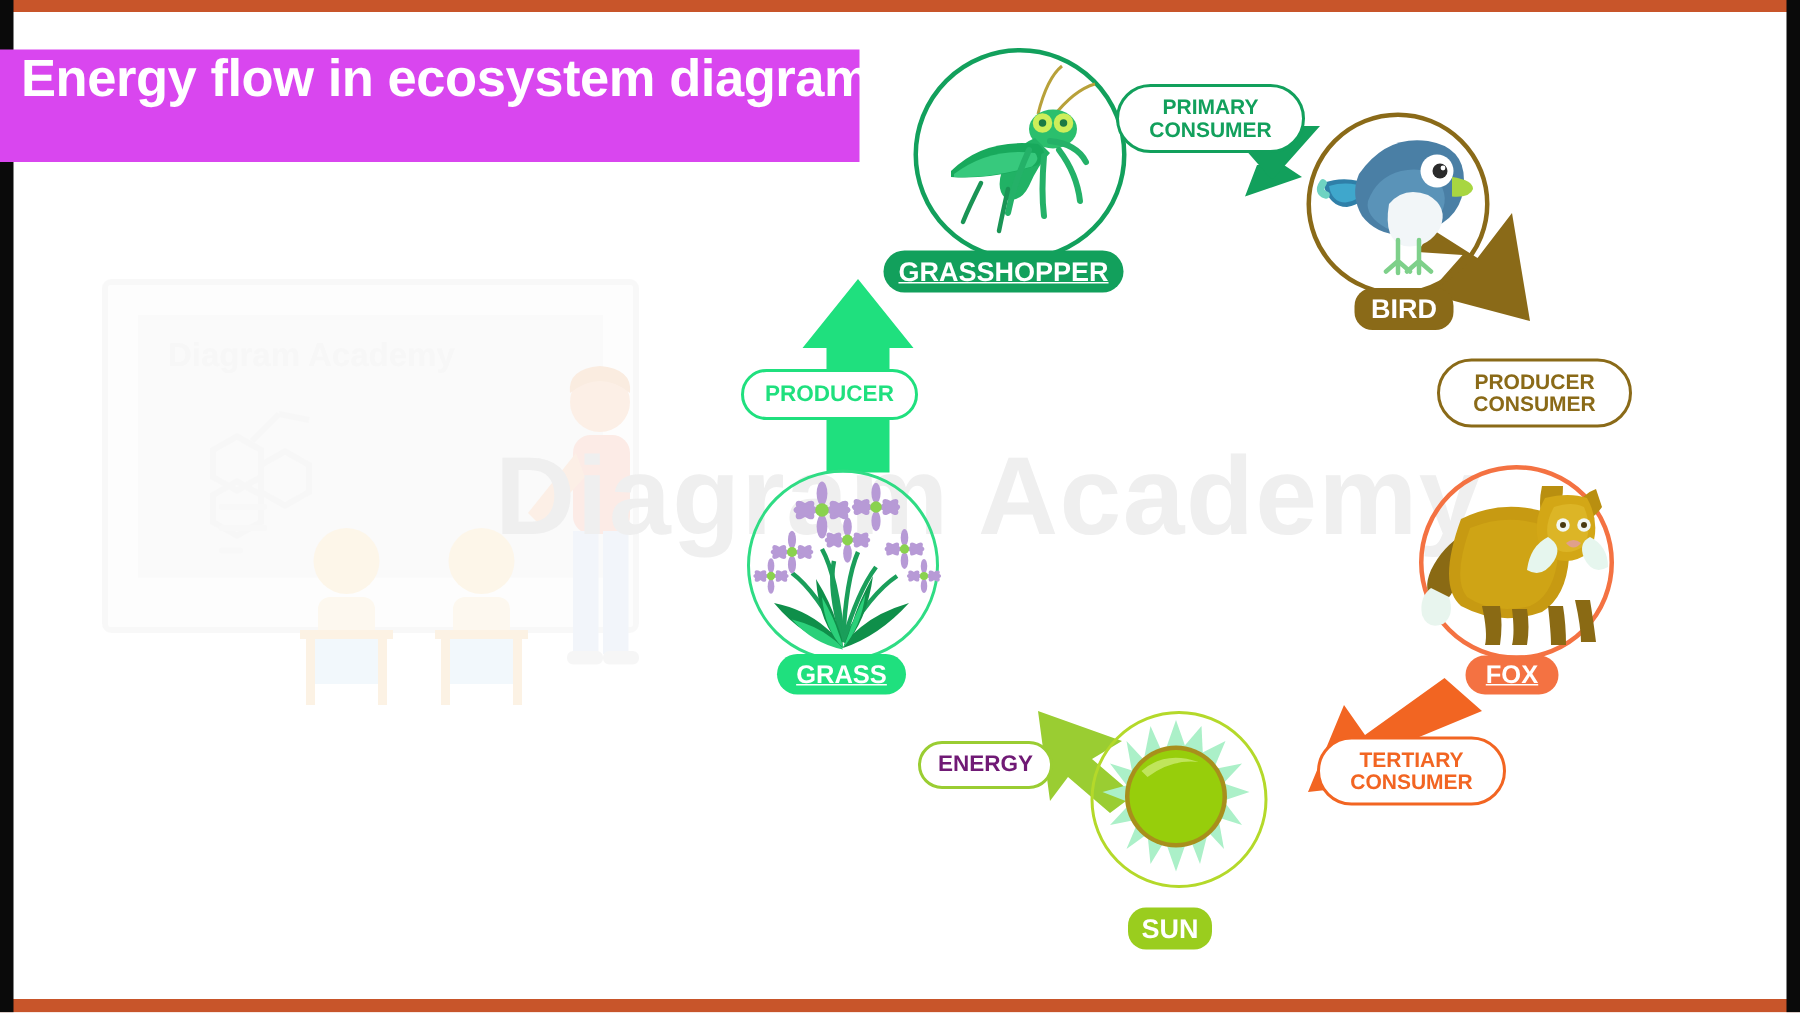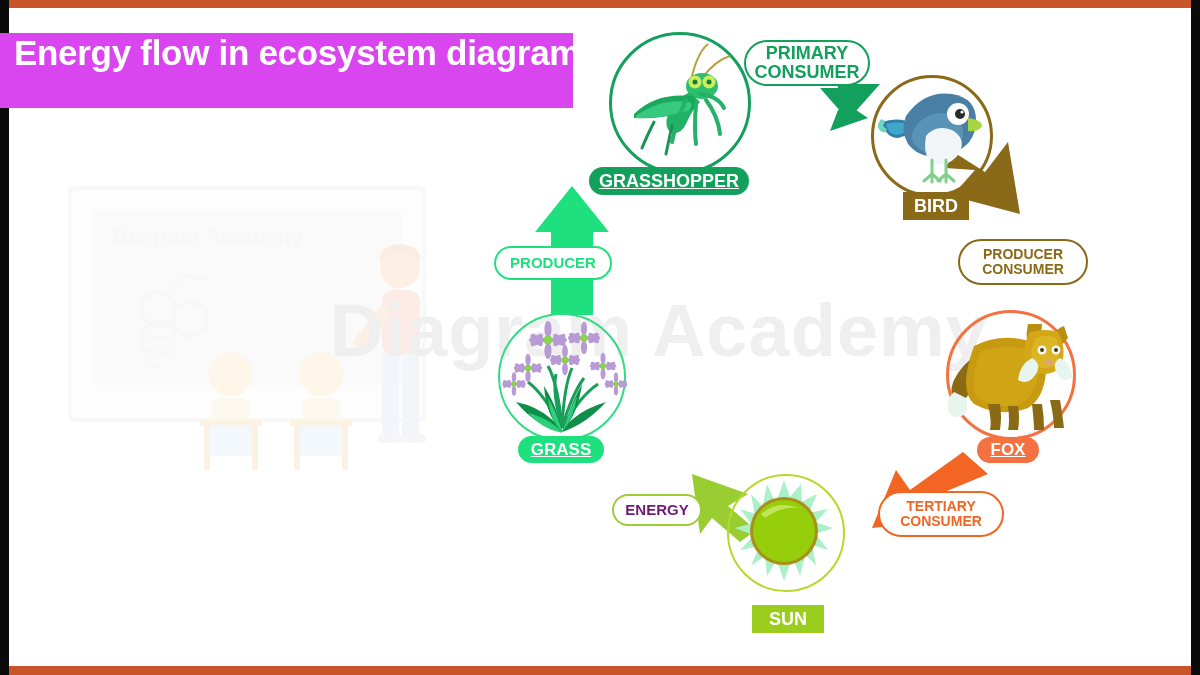--- a/index.html
+++ b/index.html
@@ -128,21 +128,21 @@
     display: flex;
     align-items: center;
     justify-content: center;
     text-align: center;
     font-weight: bold;
     white-space: nowrap;
     line-height: 1.05;
   }
   .lbl-pill-fill { border-radius: 999px; color: #ffffff; text-decoration: underline; }
   .lbl-pill-out  { border-radius: 999px; background: #ffffff; }
-  .lbl-rect-fill { border-radius: 0; color: #ffffff; }
+  .lbl-rect-fill { border-radius: 12px; color: #ffffff; }
 
   .svg-layer {
     position: absolute;
     left: 0; top: 0;
     width: 1200px; height: 675px;
     pointer-events: none;
   }
 </style>
 </head>
 <body>
@@ -320,21 +320,21 @@
         <polygon points="7,70 22,54 27,66"></polygon>
         <polygon points="2,48 20,43 20,55"></polygon>
         <polygon points="7,29 26,35 20,46"></polygon>
         <polygon points="18,14 31,28 22,36"></polygon>
         <polygon points="34,4 42,22 30,24"></polygon>
       </g>
       <circle cx="51" cy="51" r="34" fill="#a88f1c"></circle>
       <circle cx="51" cy="51" r="31" fill="#97ce0b"></circle>
       <path d="M28 34 q16 -14 38 -6 q-18 -2 -34 10z" fill="#c7e96a" opacity="0.85"></path>
     </svg>
-    <div class="lbl lbl-rect-fill" style="left:752px; top:605px; width:72px; height:28px; background:#9acd1e; font-size:18px;">SUN</div>
+    <div class="lbl lbl-rect-fill" style="left:752px; top:605px; width:56px; height:28px; background:#9acd1e; font-size:18px;">SUN</div>
   </div>
 
   <div class="node">
     <div class="node-circle" style="left:498px; top:313px; width:124px; height:124px; border:2px solid #2fdc84;"></div>
     <svg style="position:absolute; left:492px; top:306px;" width="140" height="132" viewBox="0 0 140 132">
       <g stroke="#1a9e5a" stroke-width="3" fill="none">
         <path d="M70 122 q-4 -44 -14 -62"></path>
         <path d="M70 122 q2 -42 10 -60"></path>
         <path d="M70 122 q-18 -34 -34 -46"></path>
         <path d="M70 122 q18 -32 36 -44"></path>
@@ -442,21 +442,21 @@
             <ellipse cx="-11" cy="0" rx="8" ry="3.6"></ellipse>
               <ellipse cx="-8" cy="-8" rx="3.6" ry="8" transform="rotate(135)"></ellipse>
           </g>
           <circle r="4.5" fill="#8ad24f"></circle>
         </g>
       </g>
     </svg>
     <div class="lbl lbl-pill-fill" style="left:518px; top:436px; width:86px; height:27px; background:#1fe07e; font-size:17px;">GRASS</div>
   </div>
 
-  <div class="lbl lbl-pill-out" style="left:744px; top:40px; width:122px; height:42px; border:2px solid #12a05c; color:#12a05c; font-size:18px; flex-direction:column;">
+  <div class="lbl lbl-pill-out" style="left:744px; top:56px; width:122px; height:42px; border:2px solid #12a05c; color:#12a05c; font-size:14px; flex-direction:column;">
     <span>PRIMARY</span>
     <span>CONSUMER</span>
   </div>
 
   <div class="lbl lbl-pill-out" style="left:958px; top:239px; width:126px; height:42px; border:2px solid #8a6a18; color:#8a6a18; font-size:14px; flex-direction:column;">
     <span>PRODUCER</span>
     <span>CONSUMER</span>
   </div>
 
   <div class="lbl lbl-pill-out" style="left:878px; top:491px; width:122px; height:42px; border:2px solid #f26522; color:#f26522; font-size:14px; flex-direction:column;text-align:center;">

